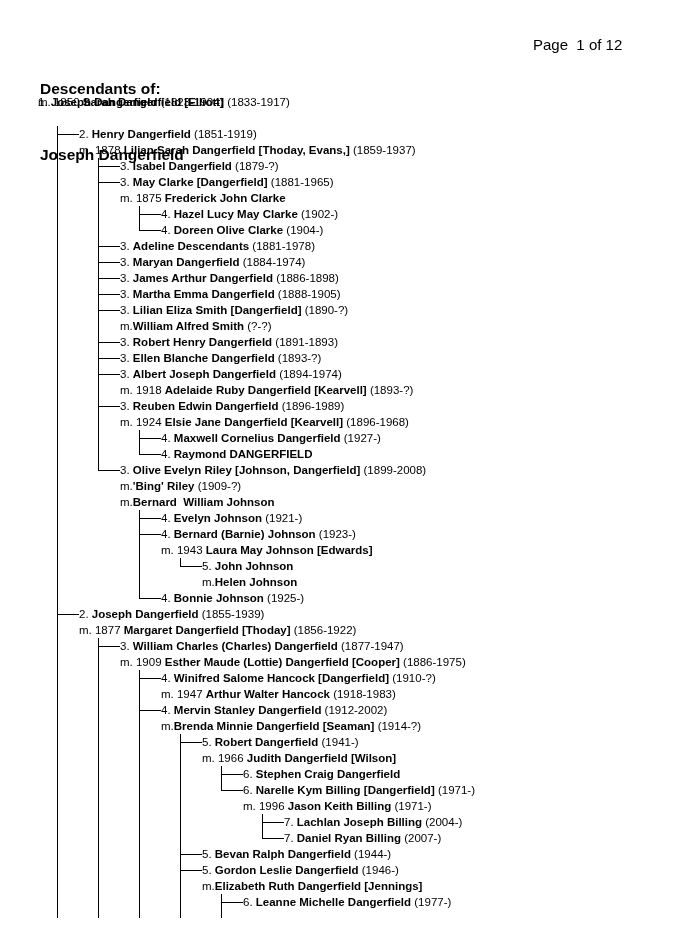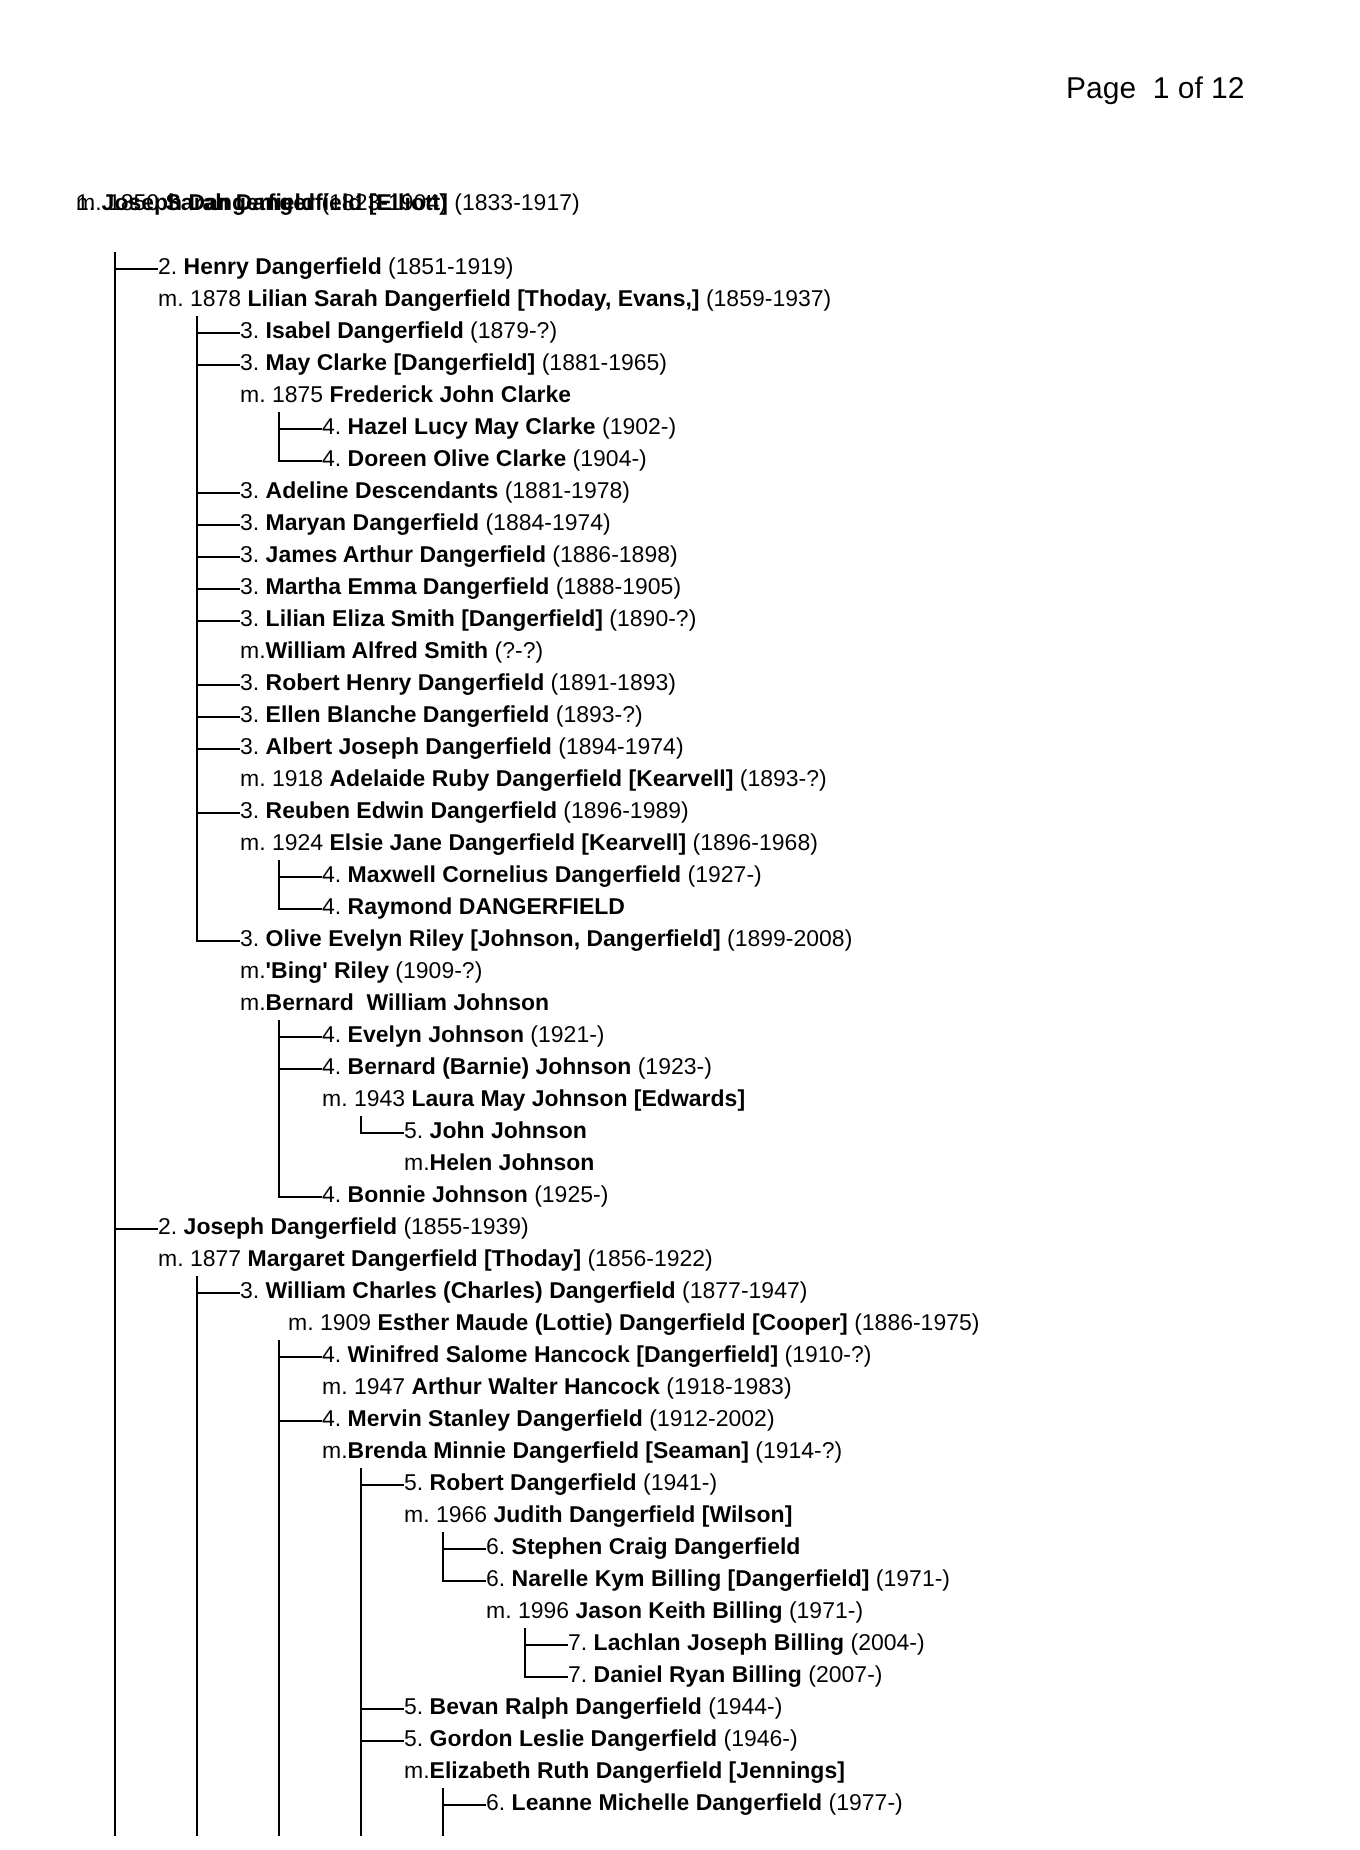--- a/index.html
+++ b/index.html
@@ -31,20 +31,24 @@
   .pfx{font-weight:normal;}
   .nm{font-weight:bold;}
   .dt{font-weight:normal;}
   .vline{position:absolute;width:1px;background:#000000;}
   .hline{position:absolute;height:1px;background:#000000;}
 </style>
 </head>
 <body>
 
 <div class="page">
+  <div class="doc-title">
+    <div>Descendants of:</div>
+    <div>Joseph Dangerfield</div>
+  </div>
   <div class="page-label">Page  1 of 12</div>
   <div id="tree" class="tree">
       <div class="row" style="left: 38px; top: 94px;"><span class="pfx">1. </span><span class="nm">Joseph Dangerfield</span><span class="dt"> (1823-1904)</span></div>
       <div class="row" style="left: 38px; top: 94px;"><span class="pfx">m. 1850 </span><span class="nm">Sarah Dangerfield [Elliott]</span><span class="dt"> (1833-1917)</span></div>
       <div class="row" style="left: 79px; top: 126px;"><span class="pfx">2. </span><span class="nm">Henry Dangerfield</span><span class="dt"> (1851-1919)</span></div>
       <div class="hline" style="left: 57px; top: 134px; width: 22px; background: rgb(0, 0, 0);"></div>
       <div class="row" style="left: 79px; top: 142px;"><span class="pfx">m. 1878 </span><span class="nm">Lilian Sarah Dangerfield [Thoday, Evans,]</span><span class="dt"> (1859-1937)</span></div>
       <div class="row" style="left: 120px; top: 158px;"><span class="pfx">3. </span><span class="nm">Isabel Dangerfield</span><span class="dt"> (1879-?)</span></div>
       <div class="hline" style="left: 98px; top: 166px; width: 22px; background: rgb(0, 0, 0);"></div>
       <div class="row" style="left: 120px; top: 174px;"><span class="pfx">3. </span><span class="nm">May Clarke [Dangerfield]</span><span class="dt"> (1881-1965)</span></div>
@@ -91,21 +95,21 @@
       <div class="row" style="left: 202px; top: 558px;"><span class="pfx">5. </span><span class="nm">John Johnson</span></div>
       <div class="hline" style="left: 180px; top: 566px; width: 22px; background: rgb(0, 0, 0);"></div>
       <div class="row" style="left: 202px; top: 574px;"><span class="pfx">m.</span><span class="nm">Helen Johnson</span></div>
       <div class="row" style="left: 161px; top: 590px;"><span class="pfx">4. </span><span class="nm">Bonnie Johnson</span><span class="dt"> (1925-)</span></div>
       <div class="hline" style="left: 139px; top: 598px; width: 22px; background: rgb(0, 0, 0);"></div>
       <div class="row" style="left: 79px; top: 606px;"><span class="pfx">2. </span><span class="nm">Joseph Dangerfield</span><span class="dt"> (1855-1939)</span></div>
       <div class="hline" style="left: 57px; top: 614px; width: 22px; background: rgb(0, 0, 0);"></div>
       <div class="row" style="left: 79px; top: 622px;"><span class="pfx">m. 1877 </span><span class="nm">Margaret Dangerfield [Thoday]</span><span class="dt"> (1856-1922)</span></div>
       <div class="row" style="left: 120px; top: 638px;"><span class="pfx">3. </span><span class="nm">William Charles (Charles) Dangerfield</span><span class="dt"> (1877-1947)</span></div>
       <div class="hline" style="left: 98px; top: 646px; width: 22px; background: rgb(0, 0, 0);"></div>
-      <div class="row" style="left: 120px; top: 654px; margin-left: 24px;"><span class="pfx">m. 1909 </span><span class="nm">Esther Maude (Lottie) Dangerfield [Cooper]</span><span class="dt"> (1886-1975)</span></div>
+      <div class="row" style="left: 120px; top: 654px;"><span class="pfx">m. 1909 </span><span class="nm">Esther Maude (Lottie) Dangerfield [Cooper]</span><span class="dt"> (1886-1975)</span></div>
       <div class="row" style="left: 161px; top: 670px;"><span class="pfx">4. </span><span class="nm">Winifred Salome Hancock [Dangerfield]</span><span class="dt"> (1910-?)</span></div>
       <div class="hline" style="left: 139px; top: 678px; width: 22px; background: rgb(0, 0, 0);"></div>
       <div class="row" style="left: 161px; top: 686px;"><span class="pfx">m. 1947 </span><span class="nm">Arthur Walter Hancock</span><span class="dt"> (1918-1983)</span></div>
       <div class="row" style="left: 161px; top: 702px;"><span class="pfx">4. </span><span class="nm">Mervin Stanley Dangerfield</span><span class="dt"> (1912-2002)</span></div>
       <div class="hline" style="left: 139px; top: 710px; width: 22px; background: rgb(0, 0, 0);"></div>
       <div class="row" style="left: 161px; top: 718px;"><span class="pfx">m.</span><span class="nm">Brenda Minnie Dangerfield [Seaman]</span><span class="dt"> (1914-?)</span></div>
       <div class="row" style="left: 202px; top: 734px;"><span class="pfx">5. </span><span class="nm">Robert Dangerfield</span><span class="dt"> (1941-)</span></div>
       <div class="hline" style="left: 180px; top: 742px; width: 22px; background: rgb(0, 0, 0);"></div>
       <div class="row" style="left: 202px; top: 750px;"><span class="pfx">m. 1966 </span><span class="nm">Judith Dangerfield [Wilson]</span></div>
       <div class="row" style="left: 243px; top: 766px;"><span class="pfx">6. </span><span class="nm">Stephen Craig Dangerfield</span></div>

